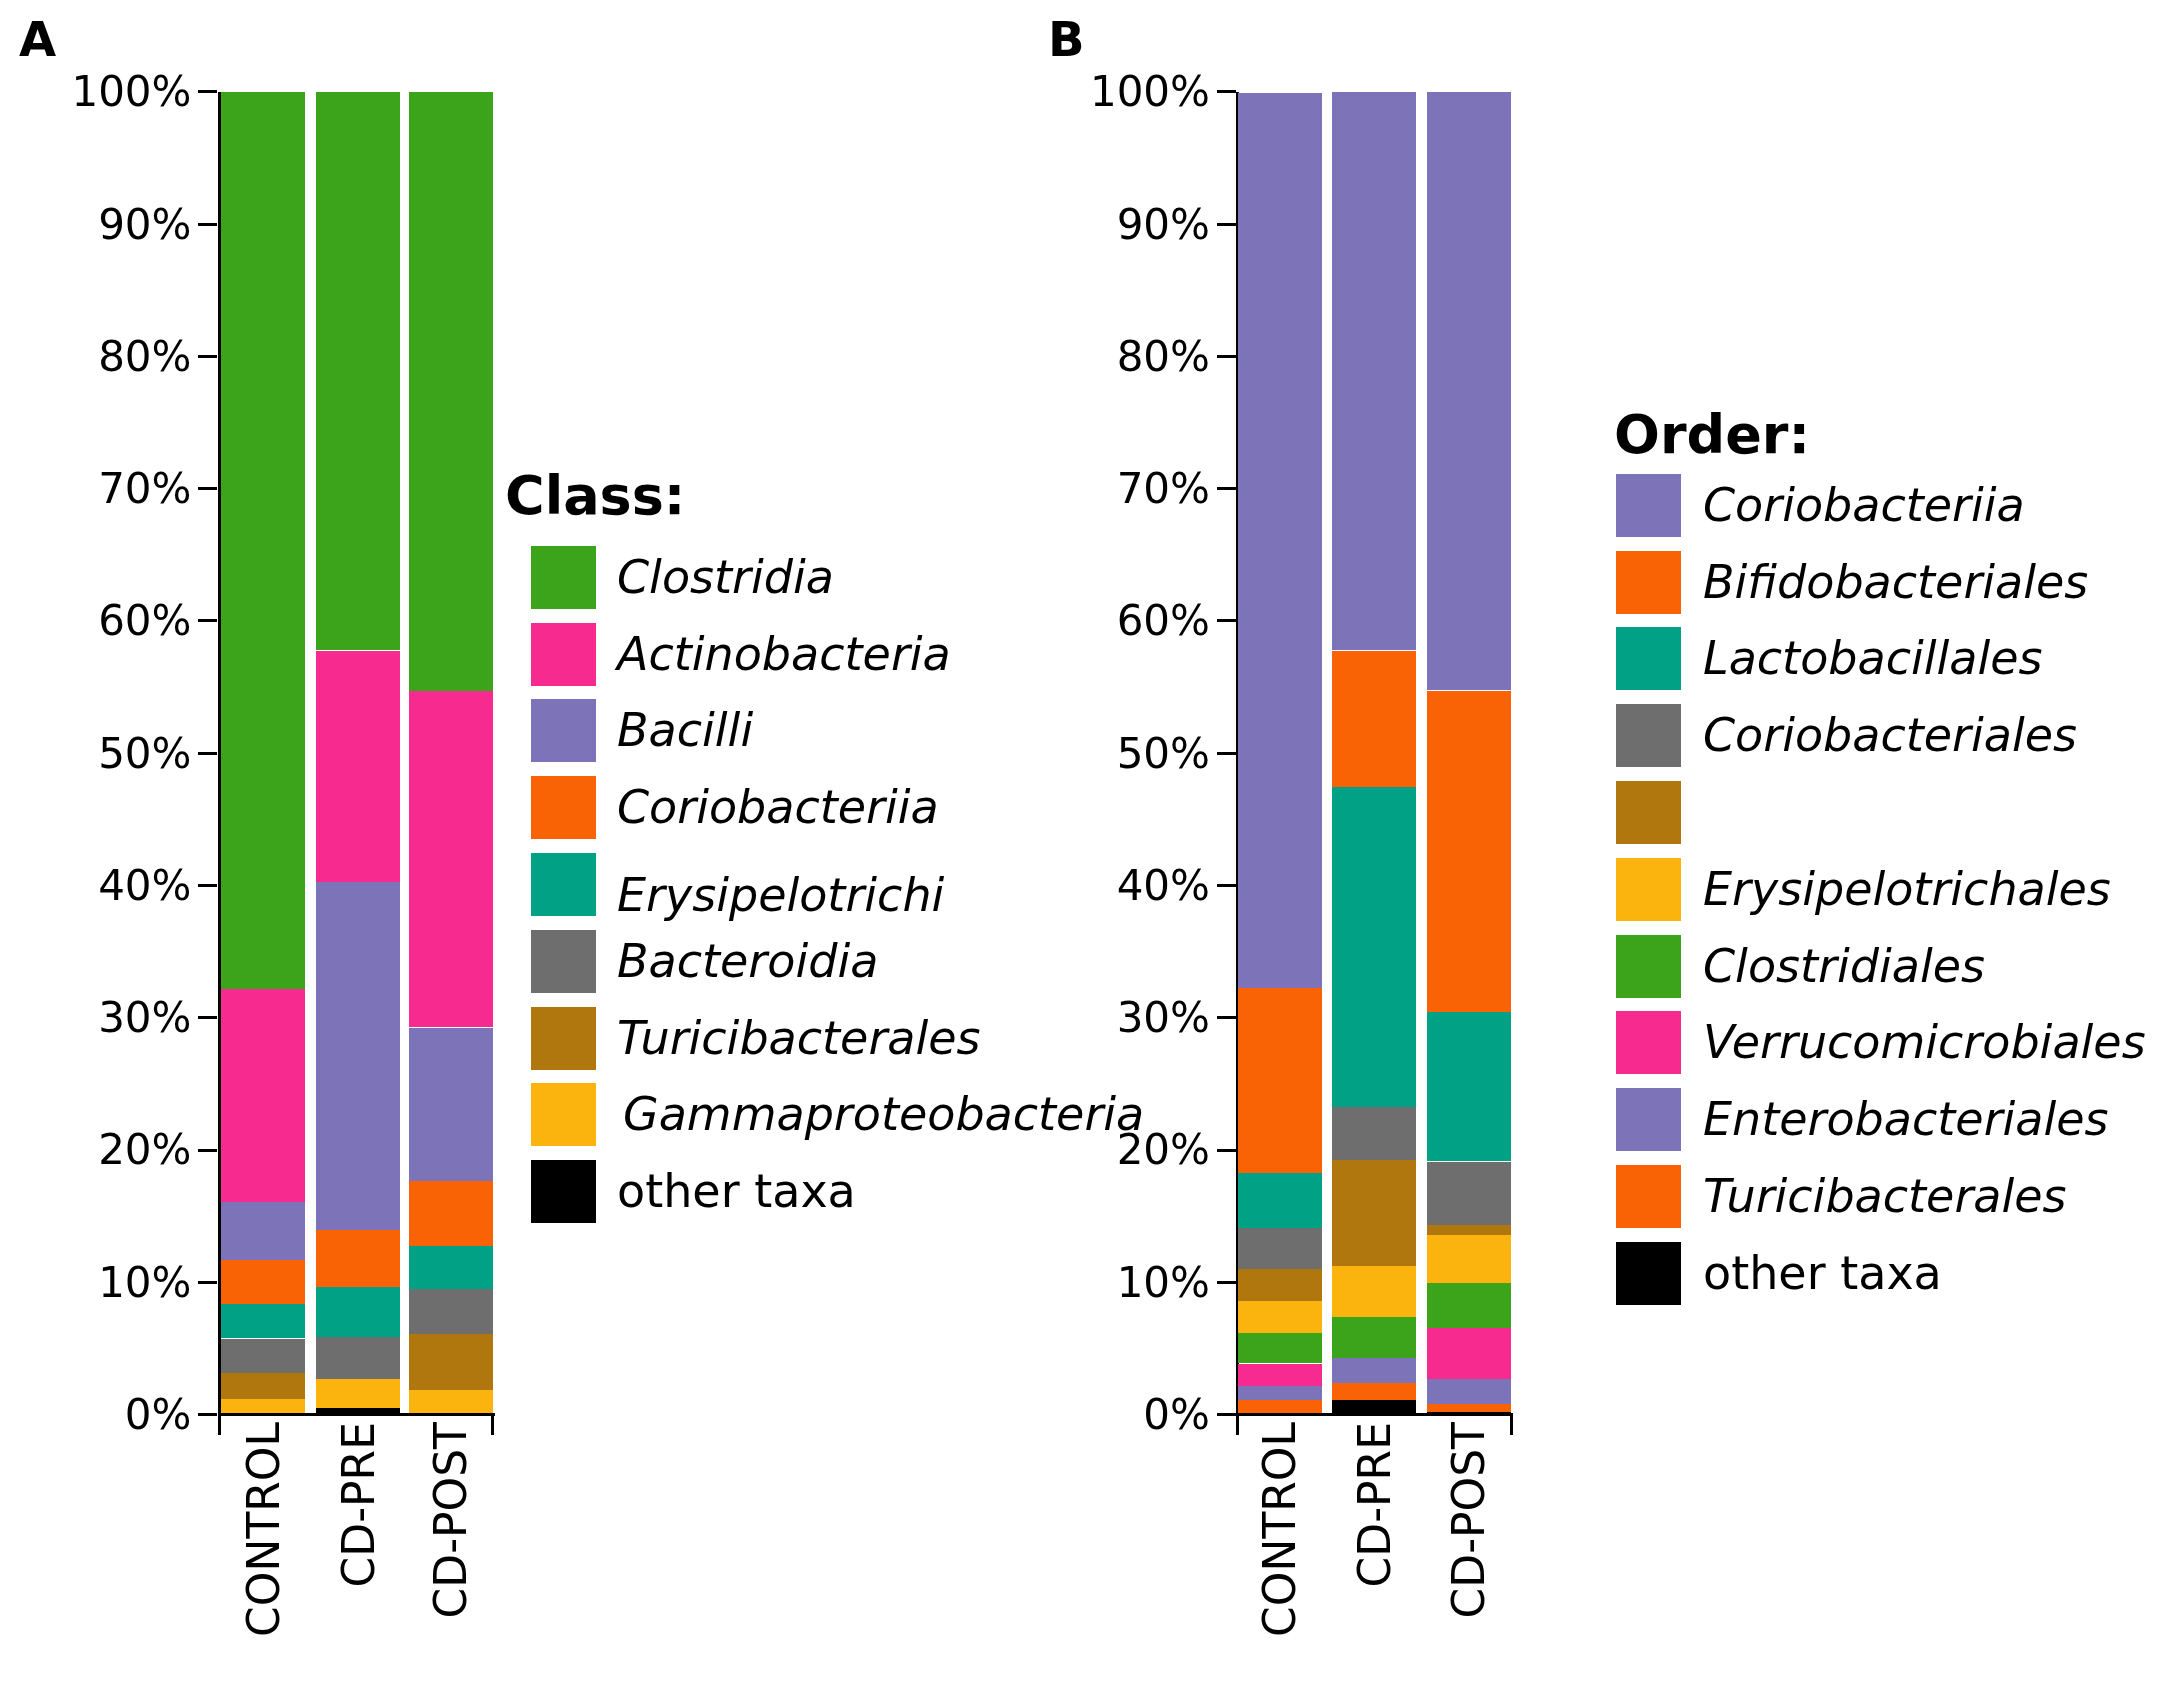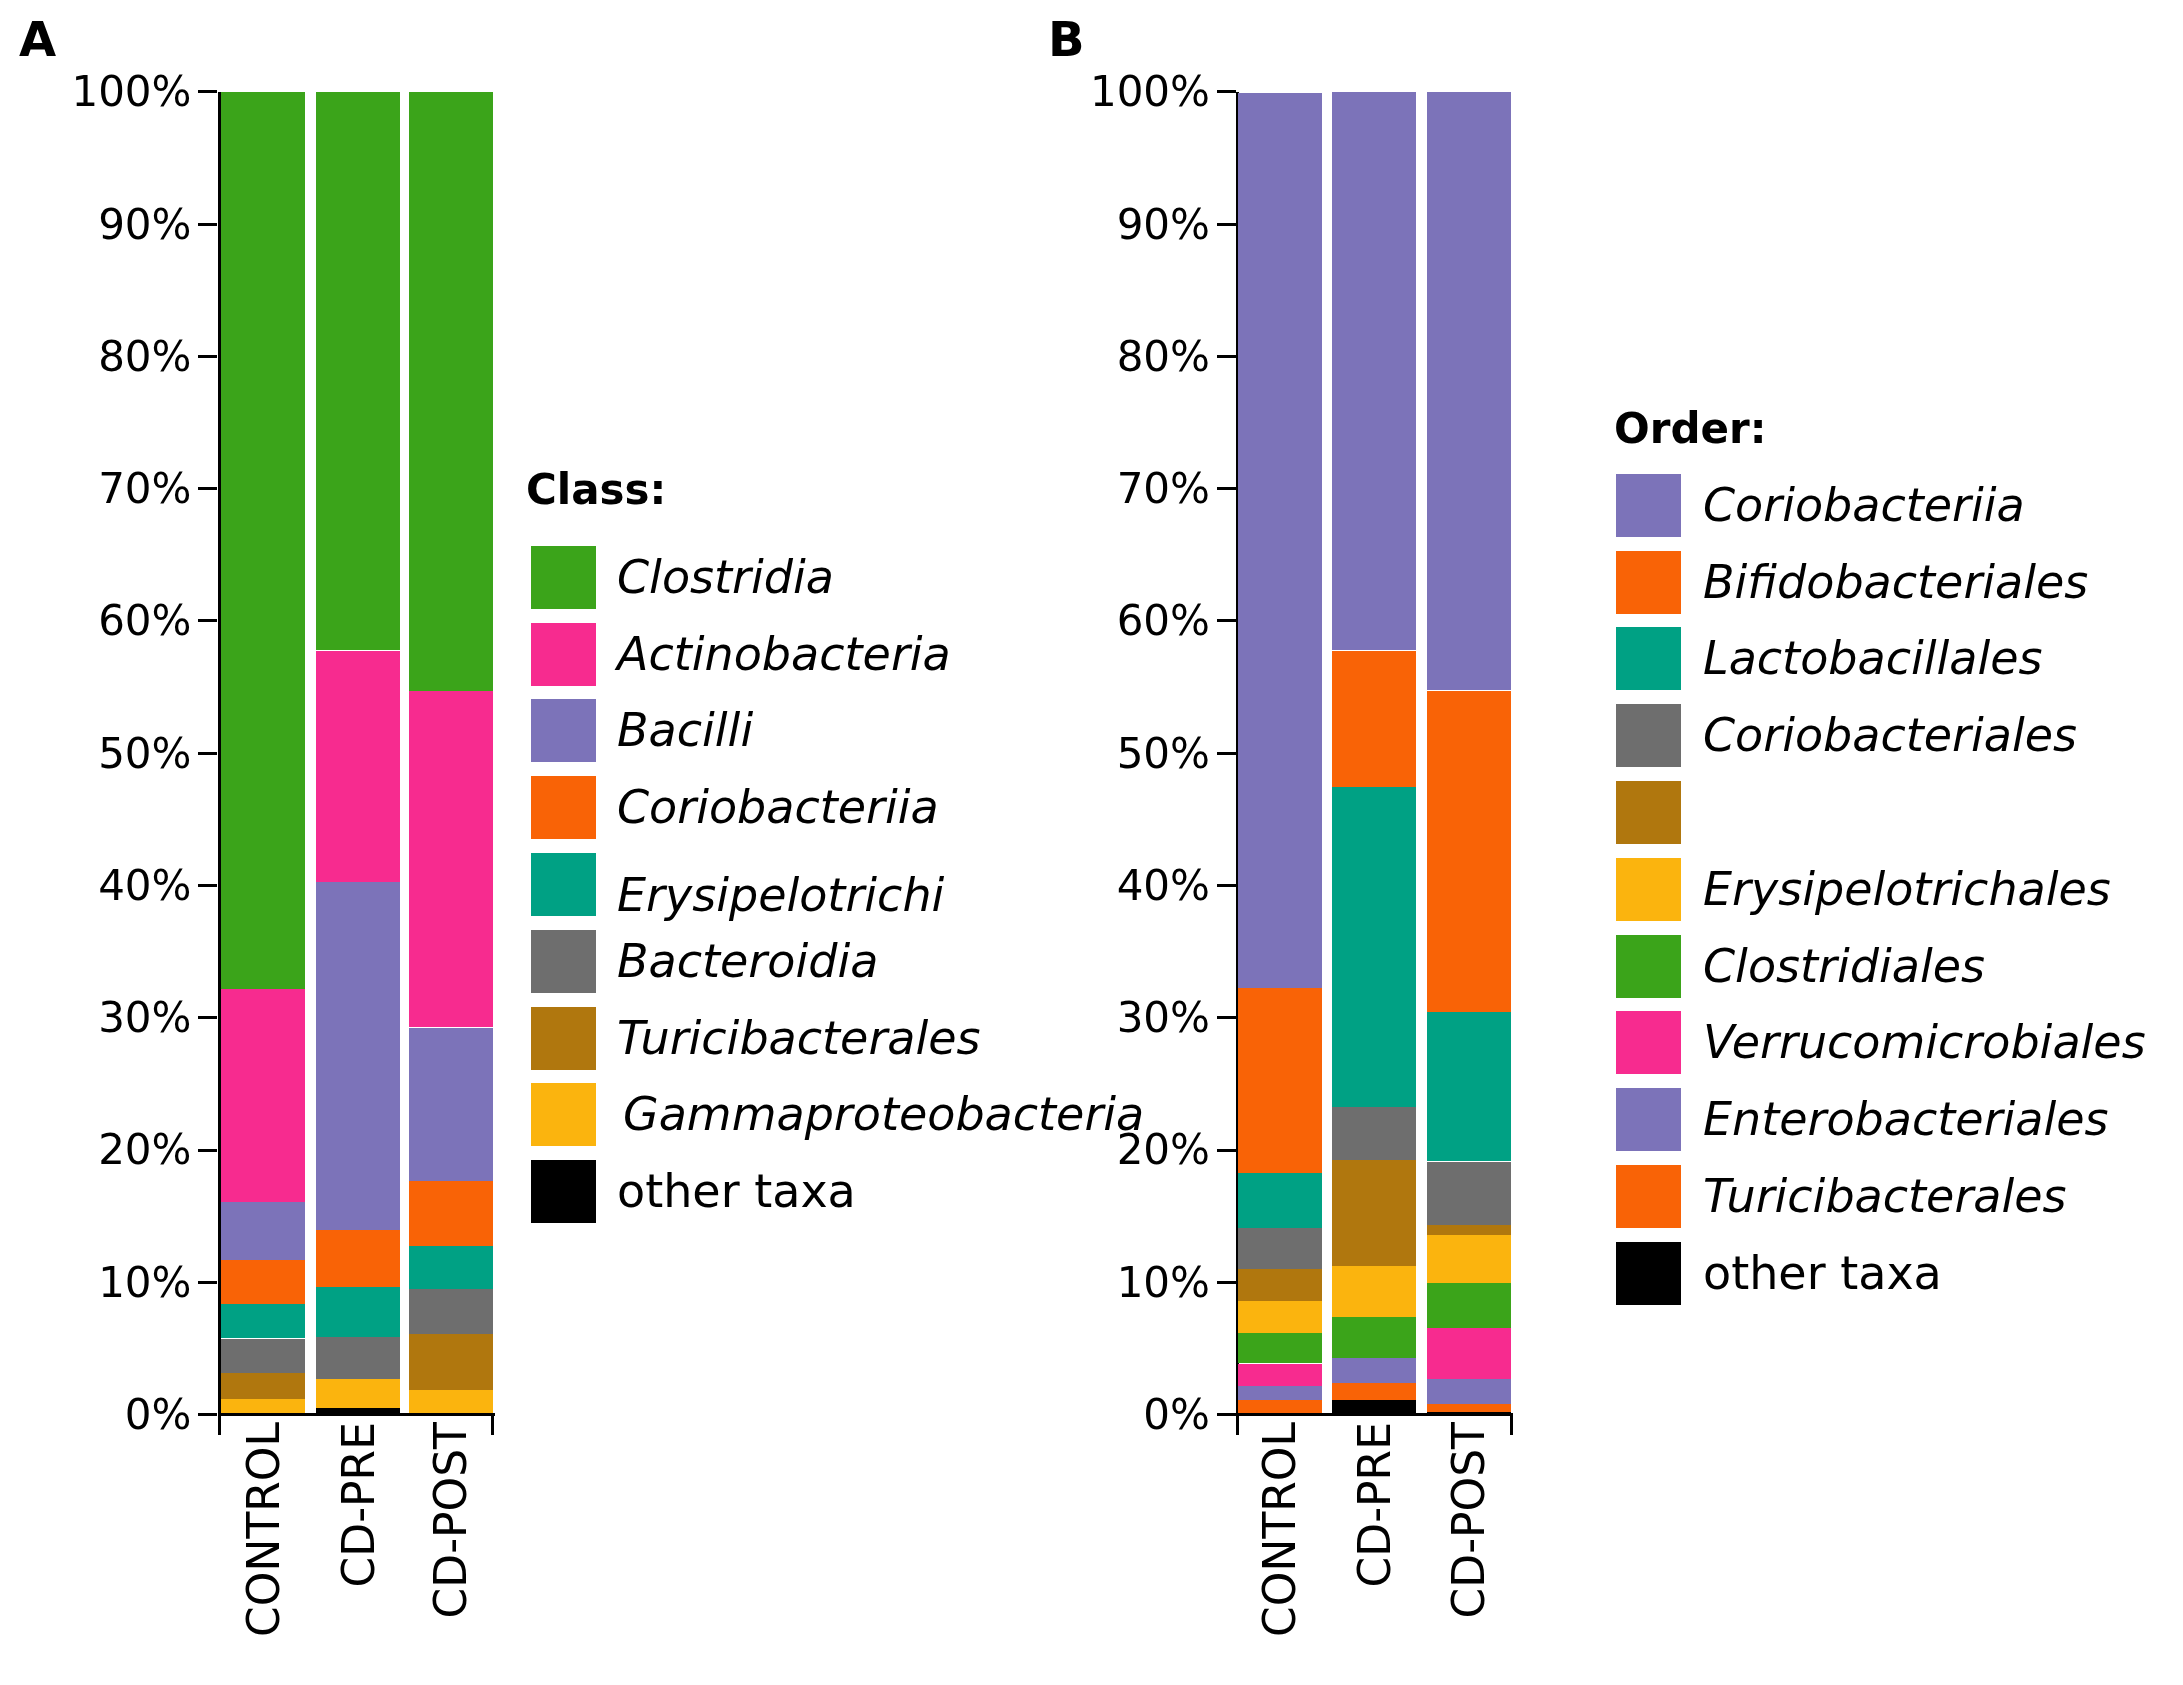--- a/index.html
+++ b/index.html
@@ -5,21 +5,21 @@
   html,body { margin:0; padding:0; background:#ffffff; }
   .fig {
     position:relative; width:2183px; height:1685px; background:#ffffff;
     font-family:"DejaVu Sans", sans-serif; color:#000;
     overflow:hidden;
   }
   .panel-letter {
     position:absolute; top:15px; font-size:48px; font-weight:bold; line-height:1;
   }
   .legend-title {
-    position:absolute; font-size:42px; font-weight:bold; line-height:1;
+    position:absolute; font-size:54px; font-weight:bold; line-height:1;
   }
   .legend-swatch { position:absolute; }
   .legend-label { position:absolute; font-size:46px; line-height:63px; white-space:nowrap; }
   .legend-label.it { font-style:italic; }
   .yaxis-line, .xspine, .ytick, .xend-tick, .bar-seg, .bar-col { position:absolute; }
   .yaxis-line { width:3.4px; background:#000; }
   .xspine { height:3.4px; background:#000; z-index:5; }
   .xend-tick { width:3.4px; height:19px; background:#000; z-index:5; }
   .ytick { width:19px; height:3.4px; background:#000; }
   .ytick-label {
@@ -32,21 +32,21 @@
   }
   .plot { position:absolute; }
 </style>
 </head>
 <body>
 
 <div class="fig">
   <span class="panel-letter" style="left:19px;">A</span>
   <span class="panel-letter" style="left:1048px;">B</span>
 
-  <div class="legend-title" style="left:526px; top:469px;">Class:</div>
+  <div class="legend-title" style="left:505px; top:469px;">Class:</div>
   <div class="legend-title" style="left:1614px; top:408px;">Order:</div>
 
   <div id="panelA" class="plot" style="left:0; top:0; width:2183px; height:1685px;">
       <div class="yaxis-line" style="left: 218px; top: 92px; height: 1326px;"></div>
       <div class="ytick" style="left: 198px; top: 1413px;"></div>
       <div class="ytick-label" style="left: 28.5px; top: 1390px;">0%</div>
       <div class="ytick" style="left: 198px; top: 1281px;"></div>
       <div class="ytick-label" style="left: 28.5px; top: 1258px;">10%</div>
       <div class="ytick" style="left: 198px; top: 1149px;"></div>
       <div class="ytick-label" style="left: 28.5px; top: 1125px;">20%</div>

